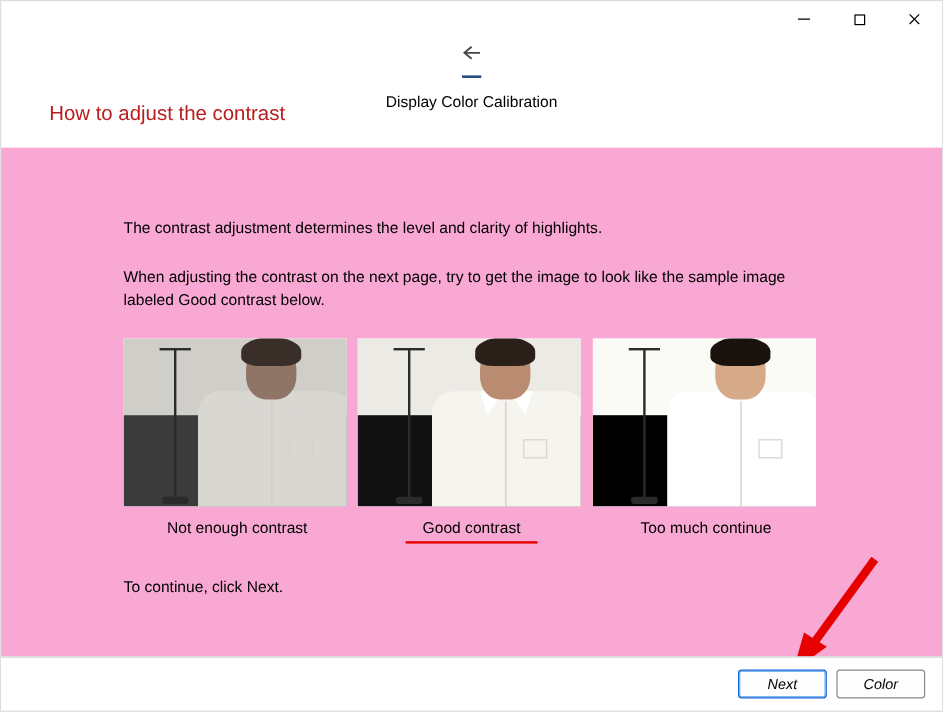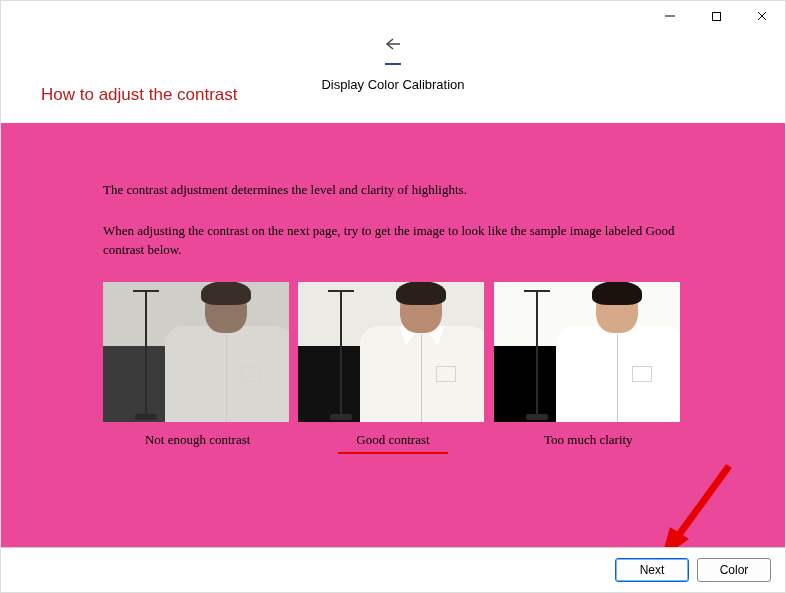--- a/index.html
+++ b/index.html
@@ -54,23 +54,22 @@
   .page-heading {
     position:absolute; top:84px; left:40px;
     font-size:17px;
     color:#b91c1c;
     font-weight:400;
   }
   
   .content-area {
     position:absolute;
     top:122px; left:0; right:0; bottom:45px;
-    background:#ec4899;
+    background:#f9a8d4;
     padding:58px 102px 0 102px;
-    font-family:Liberation Serif, serif;
   }
   .description { font-size:13px; color:#000; line-height:1.45; margin-bottom:22px; }
   .examples {
     display:flex; gap:6px; margin-top:6px;
   }
   .example { width:216px; text-align:center; }
   .example-img {
     width:186px; height:140px;
     position:relative;
     background:#f2f2f2;
@@ -133,21 +132,21 @@
   .tc .body-shirt{ background:#fff;}
   .tc .bg-top{ background:#fafaf7;}
   .tc .collar::before,.tc .collar::after{ border-top-color:#fff;}
 
   
   .footer {
     position:absolute; left:0; right:0; bottom:0; height:45px;
     background:#fff;
     border-top:1px solid #ccc;
     display:flex; align-items:center; justify-content:flex-end;
-    padding-right:14px; gap:8px;
+    padding-right:14px; gap:8px;font-style:italic;
   }
   .btn {
     min-width:74px; height:24px;
     padding:0 12px;
     font-size:12px;
     background:#fdfdfd;
     border:1px solid #888;
     border-radius:3px;
     display:flex; align-items:center; justify-content:center;
     cursor:pointer;
@@ -244,24 +243,25 @@
         <div class="pole"></div>
           <div class="pole-top"></div>
           <div class="pole-base"></div>
         <div class="body-shirt"></div>
           <div class="collar"></div>
           <div class="shirt-line"></div>
           <div class="shirt-pocket"></div>
         <div class="head"></div>
           <div class="hair"></div>
       </div>
-      <div class="example-caption">Too much clarity</div>
+      <div class="example-caption">Too much continue</div>
     </div>
   </div>
 
+  <div class="continue-text">To continue, click Next.</div>
 </div>
 
 <svg class="annot-arrow" viewBox="0 0 90 100">
   <defs></defs>
   <line x1="70" y1="5" x2="14" y2="82" stroke="#e60000" stroke-width="7"></line>
   <polygon points="2,98 30,78 11,66" fill="#e60000"></polygon>
 </svg>
 
 <div class="footer">
   <div class="btn btn-primary">Next</div>

